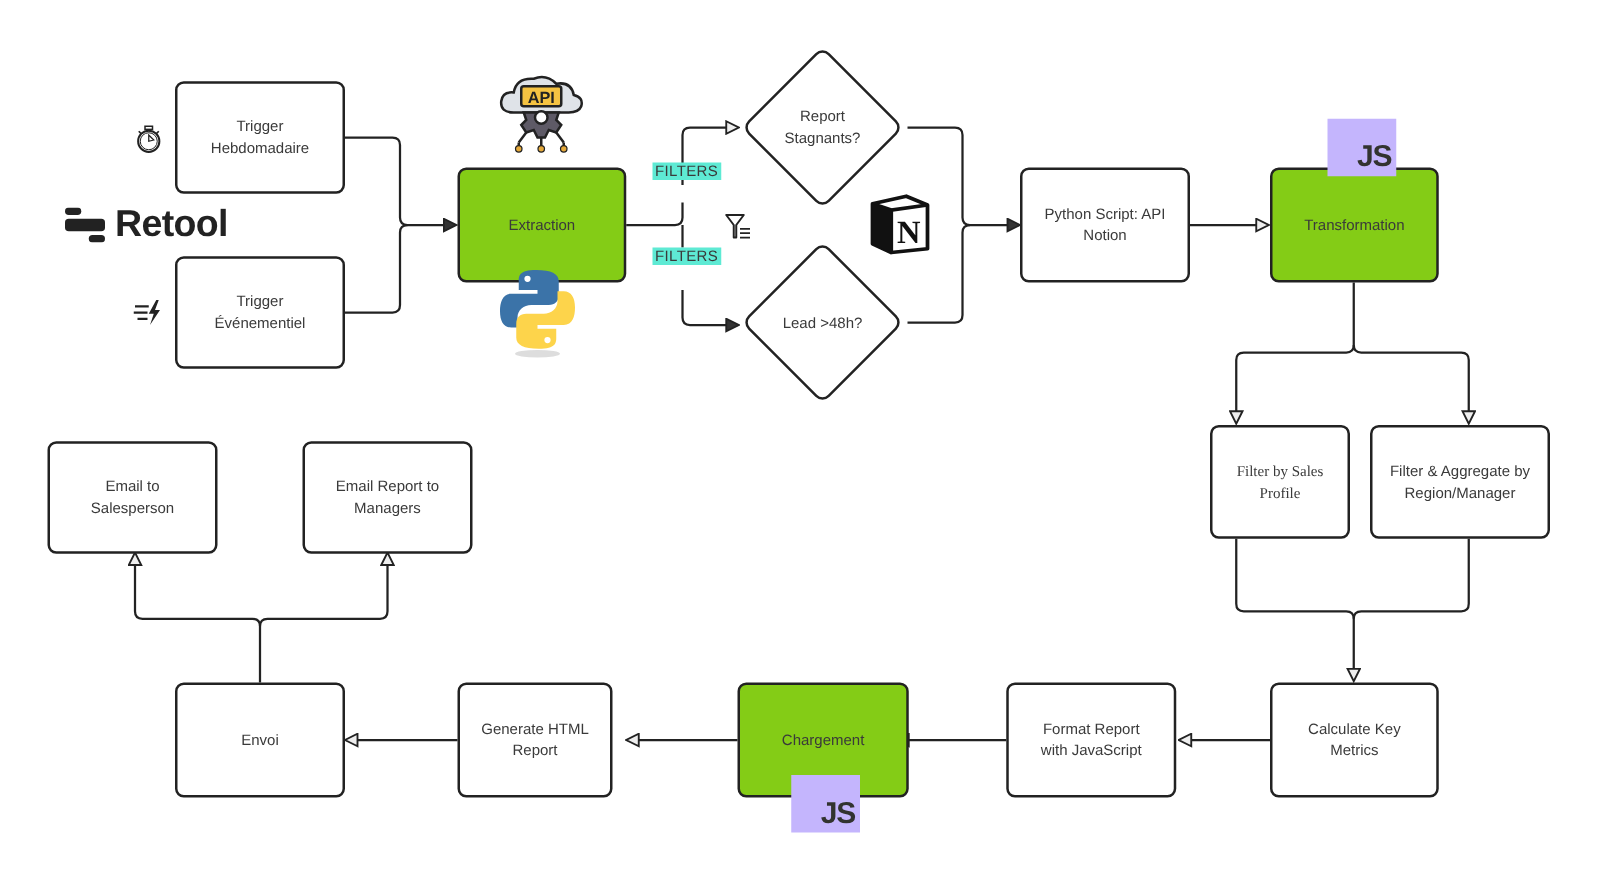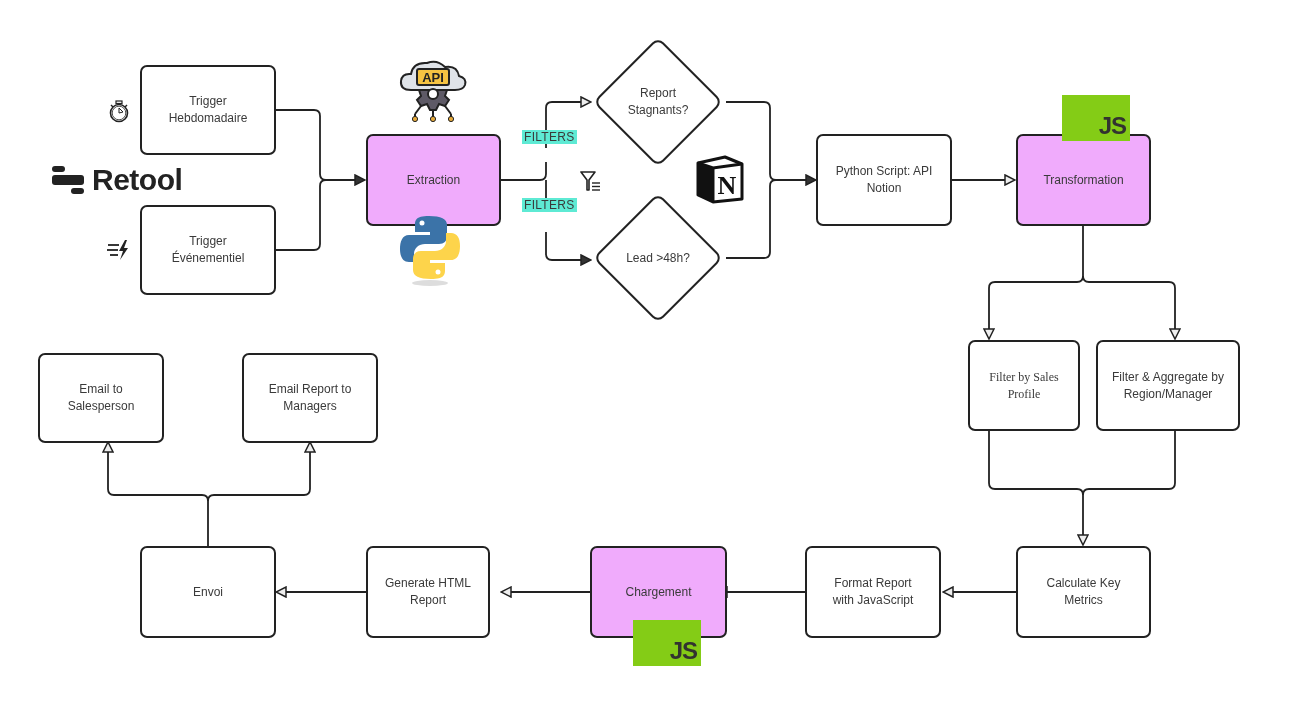--- a/index.html
+++ b/index.html
@@ -2,29 +2,29 @@
 <html><head>
 <meta charset="utf-8">
 <style>
   html, body { margin:0; padding:0; background:#ffffff; }
   body { width:1298px; height:704px; position:relative; overflow:hidden;
          font-family:"Liberation Sans", "DejaVu Sans", sans-serif; color:#333; }
   svg.wires { position:absolute; left:0; top:0; width:1298px; height:704px; }
   .node { position:absolute; box-sizing:border-box; border:2px solid #222; border-radius:7px;
           background:#fff; display:flex; align-items:center; justify-content:center;
           text-align:center; font-size:12px; line-height:17px; color:#3a3a3a; padding:0 8px; }
-  .node.grey { background:#f0abfc; }
+  .node.grey { background:#84cc16; }
   .diamond { position:absolute; width:130px; height:130px; }
   .diamond .shape { position:absolute; left:19px; top:19px; width:92px; height:92px;
           border:2px solid #222; border-radius:8px; transform:rotate(45deg); background:#fff; box-sizing:border-box; }
   .diamond .txt { position:absolute; left:0; top:0; width:130px; height:130px; display:flex;
           align-items:center; justify-content:center; text-align:center; font-size:12px; line-height:17px; color:#3a3a3a; }
   .label { position:absolute; font-size:12px; color:#3a3a3a; letter-spacing:0.3px; background:#5eead4; padding:0 2px; }
   .icon { position:absolute; }
-  .js { position:absolute; width:68px; height:46px; background:#84cc16; }
+  .js { position:absolute; width:55px; height:46px; background:#c4b5fd; }
   .js span { position:absolute; right:4px; bottom:1px; font-weight:bold; font-size:24px; color:#323330; letter-spacing:-1px; }
   .retool { position:absolute; left:52px; top:163px; display:flex; align-items:center; }
   .retool .txt { font-weight:bold; font-size:30px; color:#222; margin-left:8px; letter-spacing:-0.5px; }
 </style>
 </head>
 <body>
 
 <svg class="wires" viewBox="0 0 1298 704">
   <defs>
     <marker id="tri" markerWidth="12" markerHeight="12" refX="10" refY="6" orient="auto" markerUnits="userSpaceOnUse">
@@ -213,21 +213,21 @@
 <div class="node" style="left:366px;top:546px;width:124px;height:92px;">
   <div>
       <div>Generate HTML</div>
   <div>Report</div>
     </div>
 </div>
 <div class="node" style="left:140px;top:546px;width:136px;height:92px;">
   <span>Envoi</span>
 </div>
 
-<div class="node" style="left:38px;top:353px;width:126px;height:90px;">
+<div class="node" style="left:38px;top:353px;width:136px;height:90px;">
   <div>
       <div>Email to</div>
   <div>Salesperson</div>
     </div>
 </div>
 <div class="node" style="left:242px;top:353px;width:136px;height:90px;">
   <div>
       <div>Email Report to</div>
   <div>Managers</div>
     </div>

